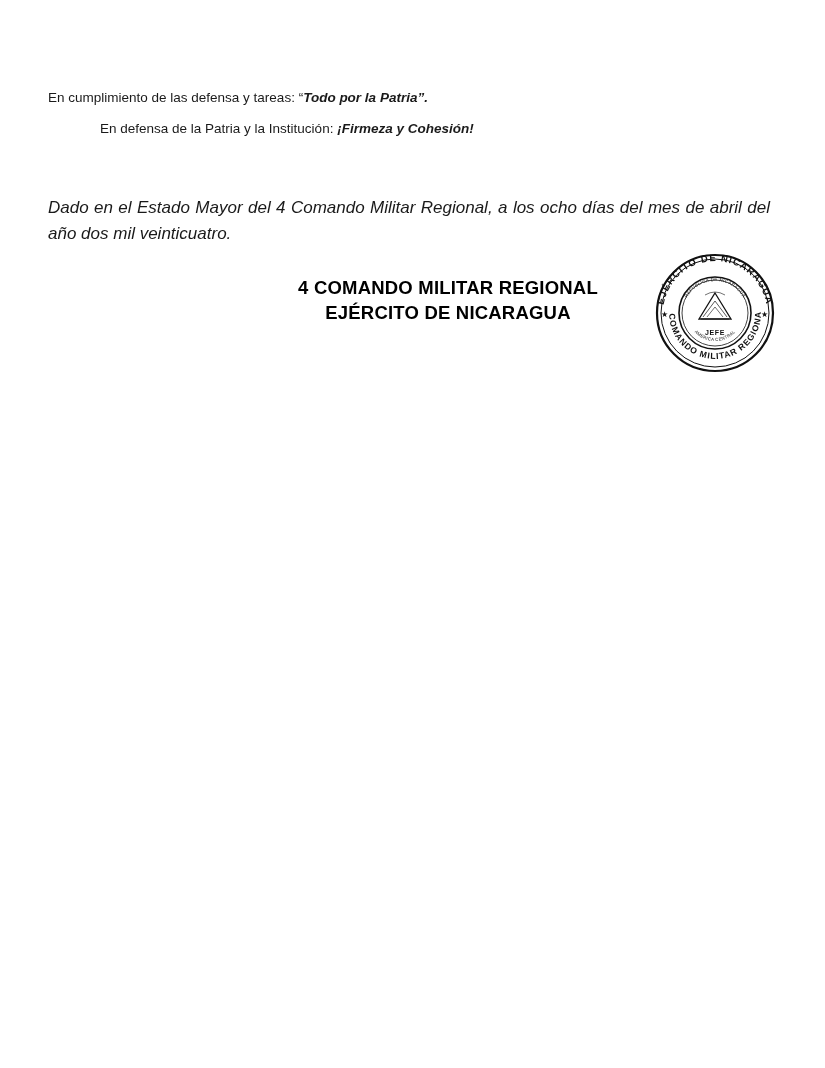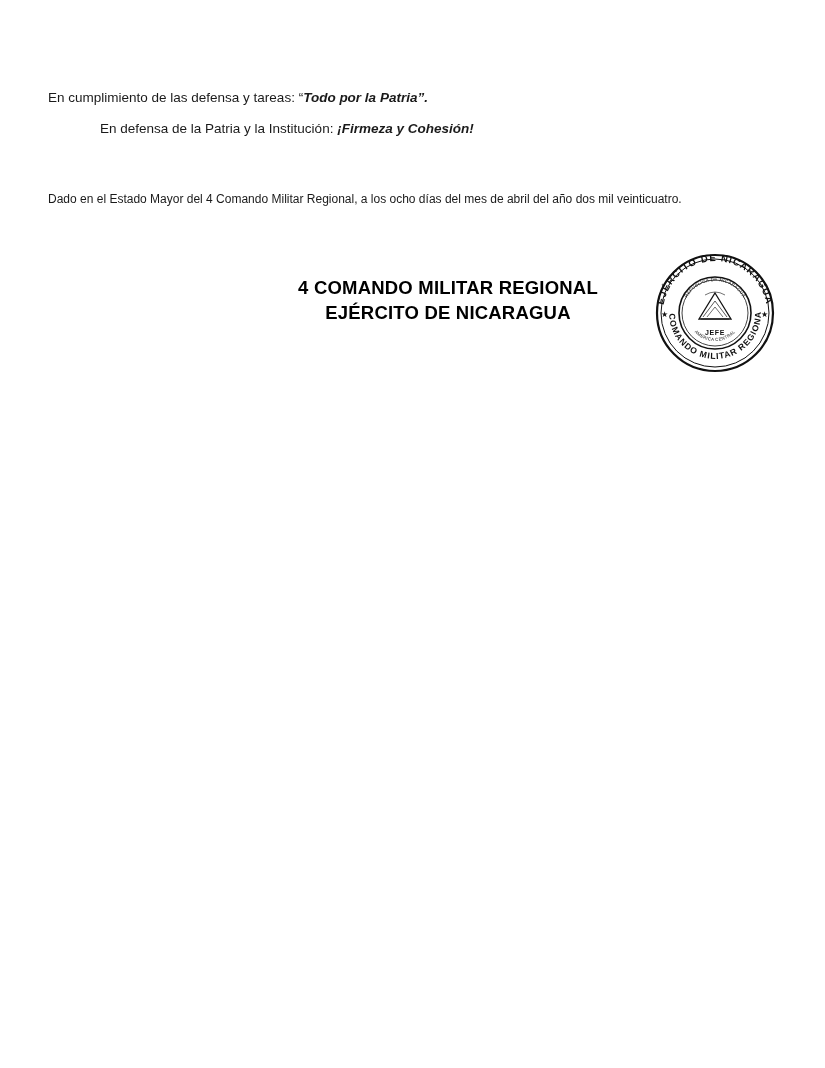--- a/index.html
+++ b/index.html
@@ -36,24 +36,25 @@
   .line-2 { position: absolute; top: 119px; left: 4px; margin-left: 48px; }
   .motto {
     font-weight: bold;
     font-style: italic;
   }
   .dateline {
     position: absolute;
     top: 178px;
     left: 0;
     width: 722px;
-    font-size: 12px;
+    font-size: 17px;
     line-height: 1.55;
     color: #1a1a1a;
     text-align: justify;
+    font-style: italic;
   }
   .signature-block {
     position: absolute;
     top: 276px;
     left: 200px;
     width: 400px;
     text-align: center;
     font-weight: bold;
     font-size: 18.5px;
     line-height: 1.35;

